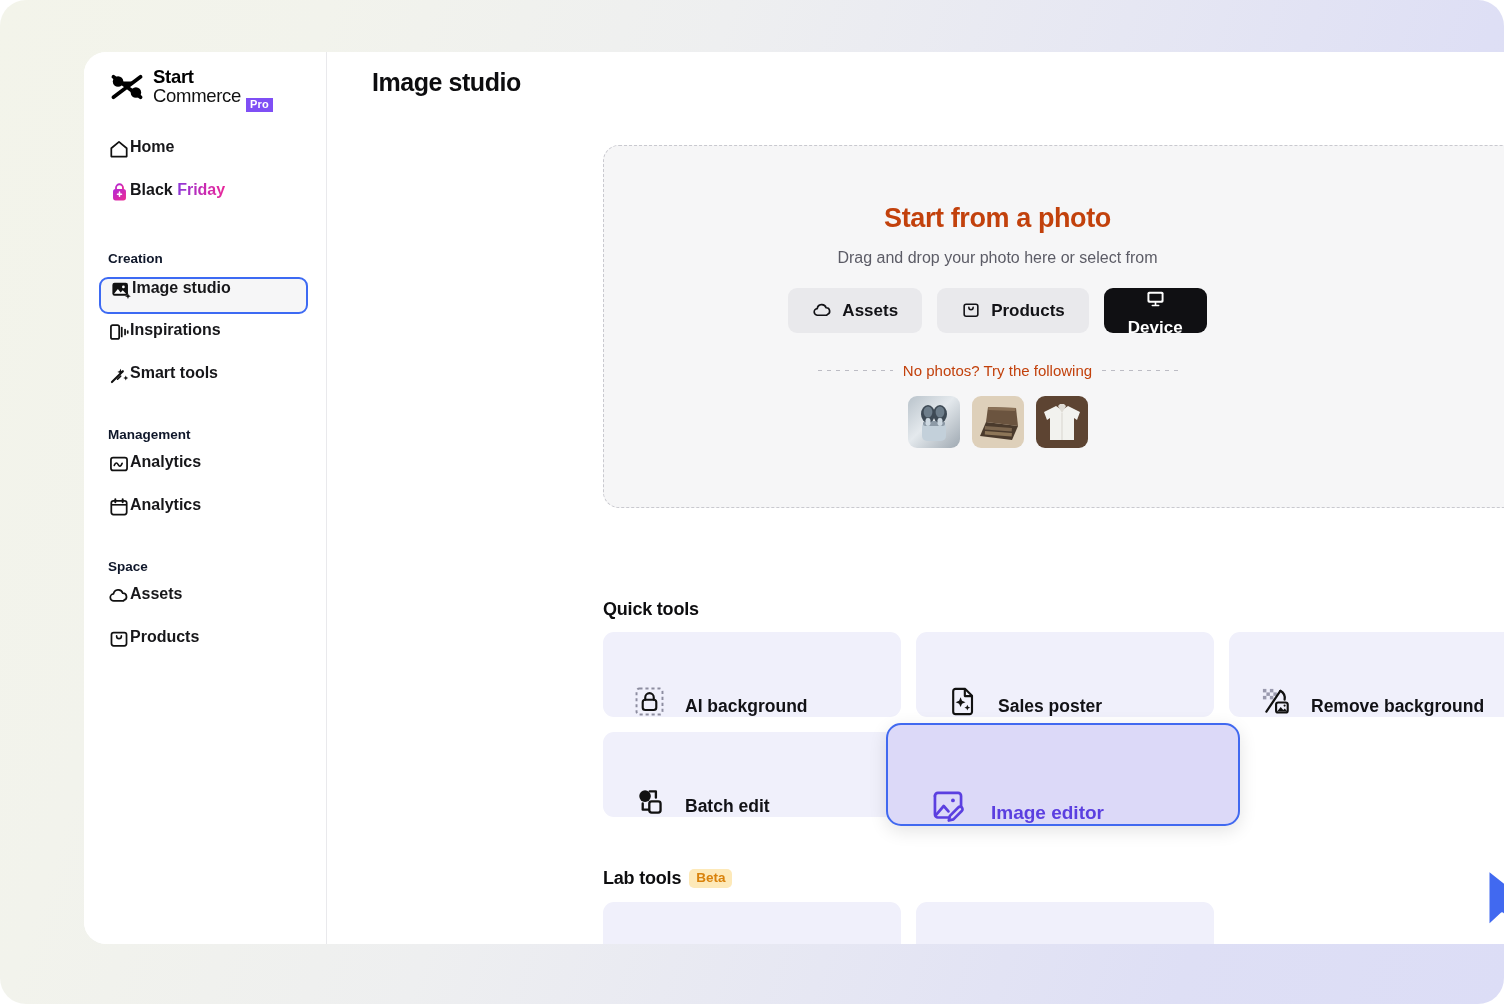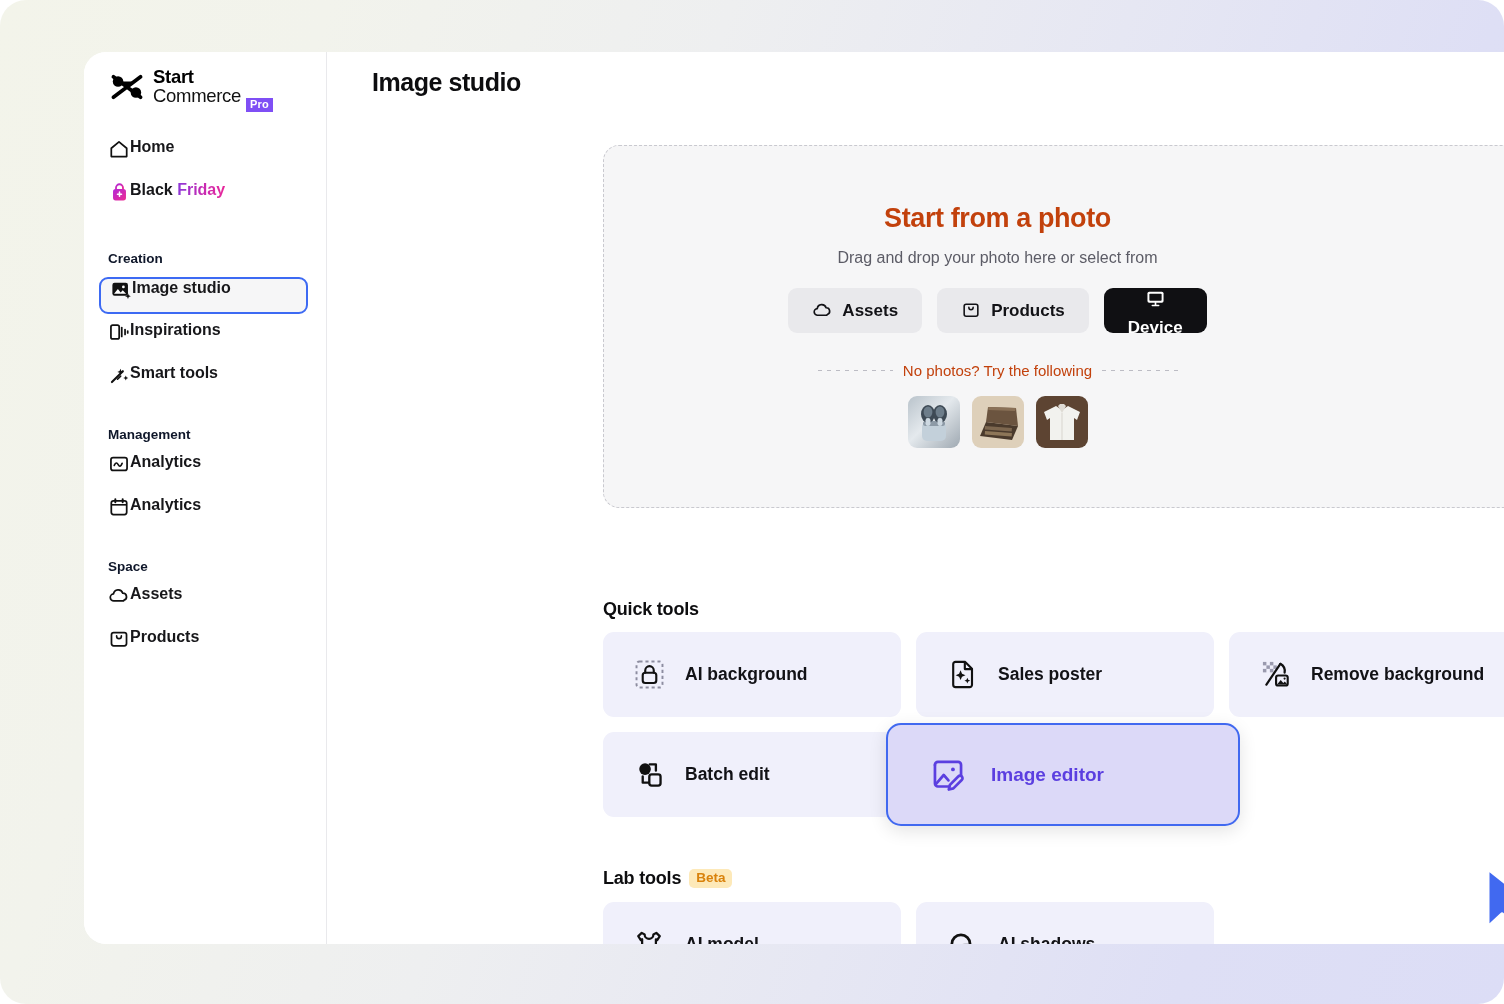--- a/index.html
+++ b/index.html
@@ -177,21 +177,21 @@
   .beta-badge {
     background: #fde9b9; color: #d9820b; font-size: 13.5px; font-weight: 700;
     border-radius: 5px; padding: 2px 7px 3px; line-height: 1;
   }
 
   .tool-row { position: absolute; left: 276px; display: flex; gap: 15px; }
   .tool-card {
     width: 298px; height: 85px;
     background: #f0f0fb;
     border-radius: 11px;
-    display: flex; align-items: center; gap: 20px;
+    display: flex; align-items: flex-end; gap: 20px;
     padding-left: 31px;
     cursor: pointer;
   }
   .tool-card .ico { width: 31px; height: 31px; flex: 0 0 31px; display: flex; }
   .tool-card .lbl { font-size: 17.5px; font-weight: 600; color: #121216; }
 
   .tool-card.active {
     background: #dcd9f8;
     border: 2.6px solid #4169f0;
     box-shadow: 0 5px 18px rgba(0,0,0,0.11);

